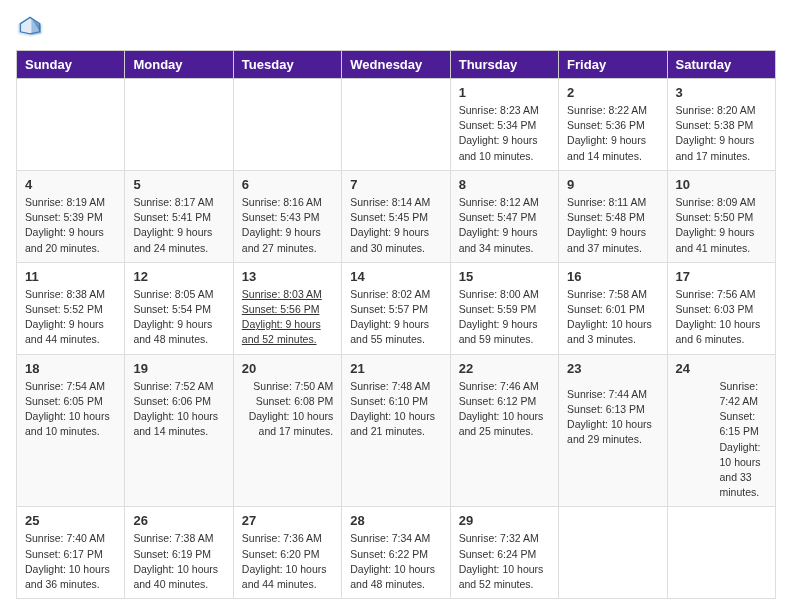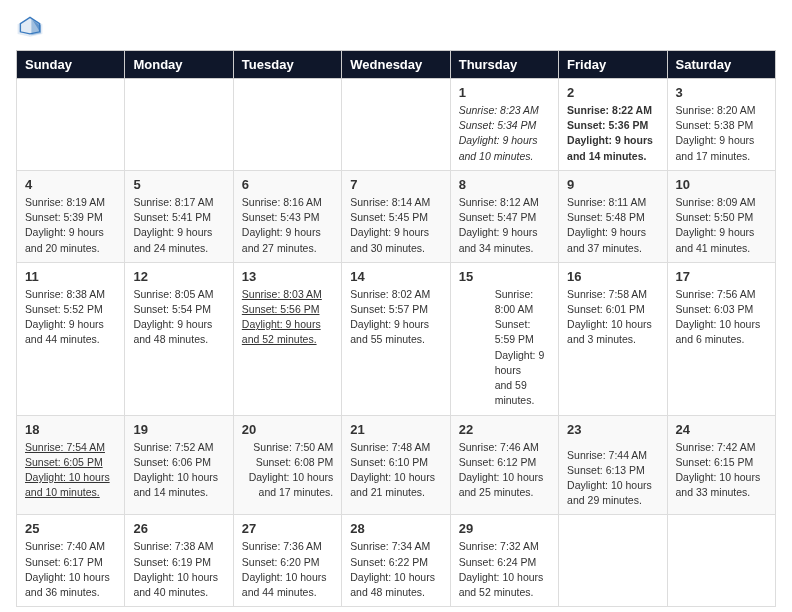--- a/index.html
+++ b/index.html
@@ -46,21 +46,21 @@
     .subtitle {
       font-size: 16px;
       color: #333;
     }
     .calendar-table {
       width: 100%;
       border-collapse: collapse;
       border: 1px solid #ccc;
     }
     .calendar-table th {
-      background-color: #0f172a;
+      background-color: #4c1d95;
       color: #fff;
       font-size: 13px;
       font-weight: bold;
       padding: 6px 8px;
       text-align: left;
       border: 1px solid #ccc;
     }
     .calendar-table td {
       width: 14.28%;
       vertical-align: top;
@@ -126,28 +126,28 @@
       </tr>
   </thead>
   <tbody id="calendar-body">
   <tr>
         <td class="empty-cell"></td>
         <td class="empty-cell"></td>
         <td class="empty-cell"></td>
         <td class="empty-cell"></td>
         <td>
           <span class="day-number">1</span>
-          <div class="day-info" style="white-space: pre-line; font-style: italic;">Sunrise: 8:23 AM
+          <div class="day-info" style="white-space: pre-line;">Sunrise: 8:23 AM
 Sunset: 5:34 PM
 Daylight: 9 hours
 and 10 minutes.</div>
         </td>
         <td>
           <span class="day-number">2</span>
-          <div class="day-info" style="white-space: pre-line; font-weight: bold;">Sunrise: 8:22 AM
+          <div class="day-info" style="white-space: pre-line;">Sunrise: 8:22 AM
 Sunset: 5:36 PM
 Daylight: 9 hours
 and 14 minutes.</div>
         </td>
         <td>
           <span class="day-number">3</span>
           <div class="day-info" style="white-space: pre-line;">Sunrise: 8:20 AM
 Sunset: 5:38 PM
 Daylight: 9 hours
 and 17 minutes.</div>
@@ -228,21 +228,21 @@
         </td>
         <td>
           <span class="day-number">14</span>
           <div class="day-info" style="white-space: pre-line;">Sunrise: 8:02 AM
 Sunset: 5:57 PM
 Daylight: 9 hours
 and 55 minutes.</div>
         </td>
         <td>
           <span class="day-number">15</span>
-          <div class="day-info" style="white-space: pre-line; margin-left: 36px;">Sunrise: 8:00 AM
+          <div class="day-info" style="white-space: pre-line;">Sunrise: 8:00 AM
 Sunset: 5:59 PM
 Daylight: 9 hours
 and 59 minutes.</div>
         </td>
         <td>
           <span class="day-number">16</span>
           <div class="day-info" style="white-space: pre-line;">Sunrise: 7:58 AM
 Sunset: 6:01 PM
 Daylight: 10 hours
 and 3 minutes.</div>
@@ -251,21 +251,21 @@
           <span class="day-number">17</span>
           <div class="day-info" style="white-space: pre-line;">Sunrise: 7:56 AM
 Sunset: 6:03 PM
 Daylight: 10 hours
 and 6 minutes.</div>
         </td>
       </tr>
       <tr>
         <td>
           <span class="day-number">18</span>
-          <div class="day-info" style="white-space: pre-line; text-decoration: underline;">Sunrise: 7:54 AM
+          <div class="day-info" style="white-space: pre-line;">Sunrise: 7:54 AM
 Sunset: 6:05 PM
 Daylight: 10 hours
 and 10 minutes.</div>
         </td>
         <td>
           <span class="day-number">19</span>
           <div class="day-info" style="white-space: pre-line;">Sunrise: 7:52 AM
 Sunset: 6:06 PM
 Daylight: 10 hours
 and 14 minutes.</div>
@@ -293,21 +293,21 @@
         </td>
         <td>
           <span class="day-number">23</span>
           <div class="day-info" style="white-space: pre-line; margin-top: 11px;">Sunrise: 7:44 AM
 Sunset: 6:13 PM
 Daylight: 10 hours
 and 29 minutes.</div>
         </td>
         <td>
           <span class="day-number">24</span>
-          <div class="day-info" style="white-space: pre-line;">Sunrise: 7:42 AM
+          <div class="day-info" style="white-space: pre-line; margin-left: 44px;">Sunrise: 7:42 AM
 Sunset: 6:15 PM
 Daylight: 10 hours
 and 33 minutes.</div>
         </td>
       </tr>
       <tr>
         <td>
           <span class="day-number">25</span>
           <div class="day-info" style="white-space: pre-line;">Sunrise: 7:40 AM
 Sunset: 6:17 PM

